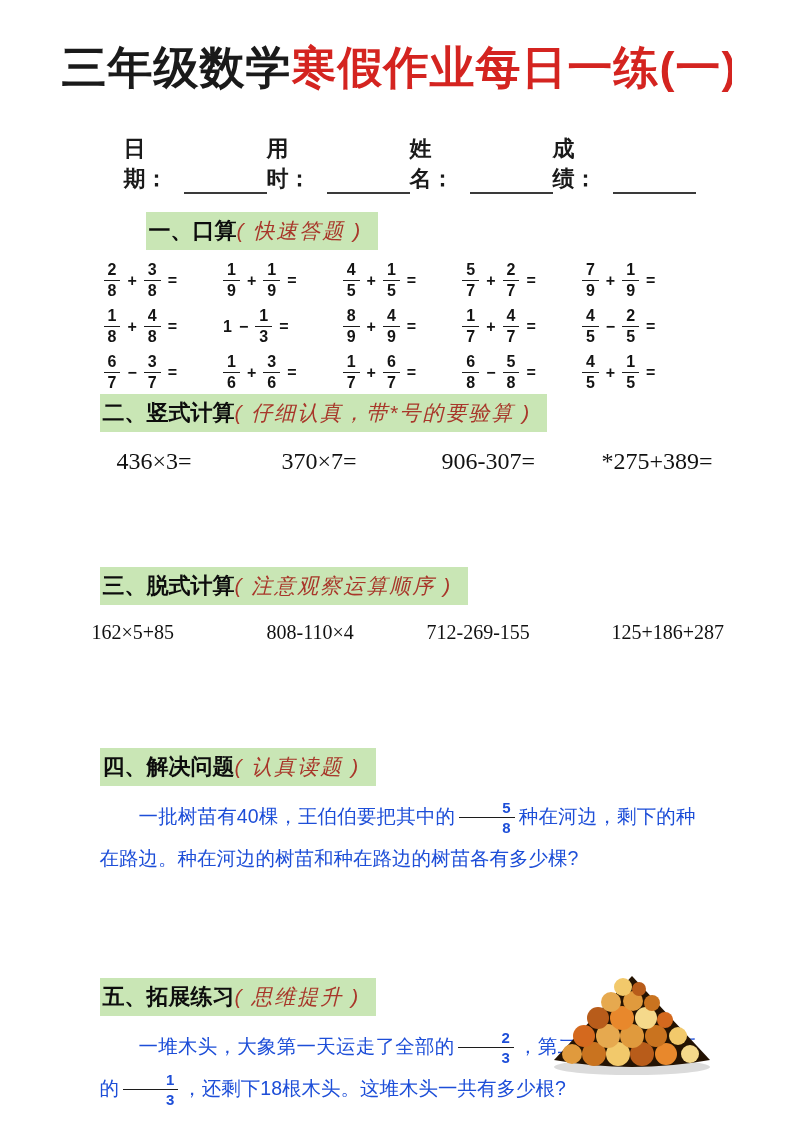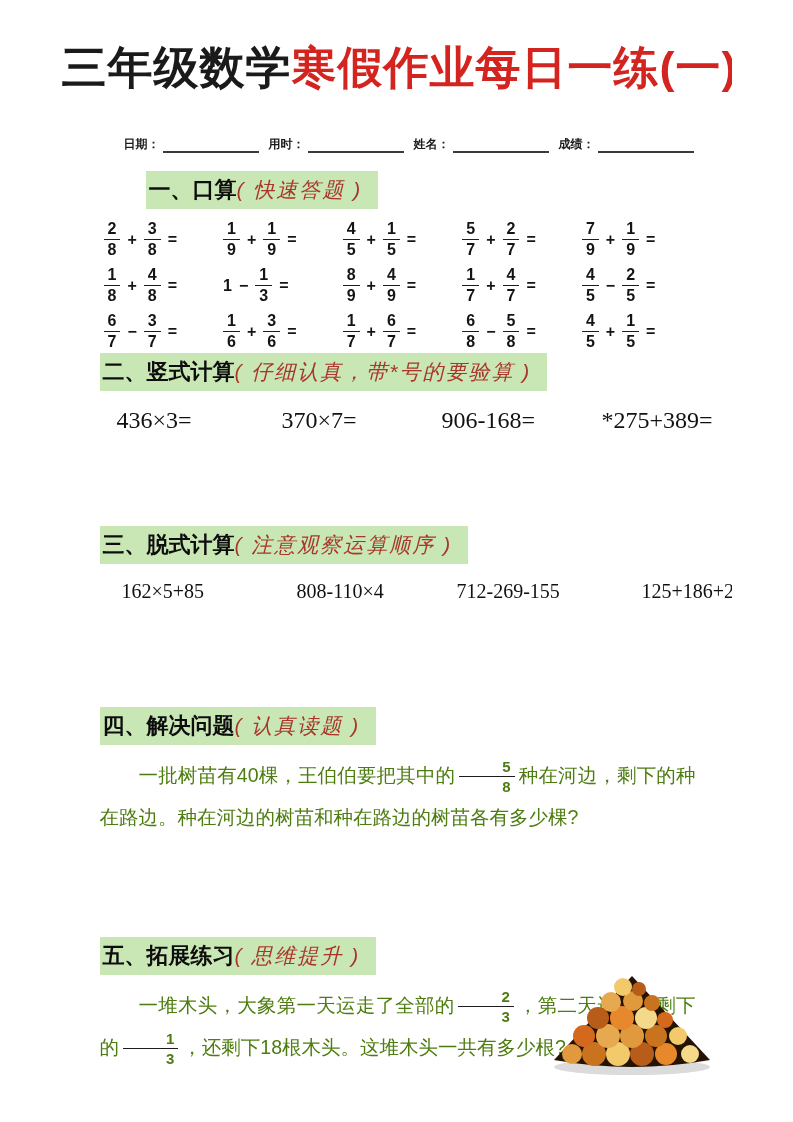--- a/index.html
+++ b/index.html
@@ -6,44 +6,44 @@
   html,body { background:#ffffff; }
   .page {
     width:670px; height:1122px; margin:0 auto; position:relative;
     background:#ffffff; color:#1a1a1a; overflow:hidden;
     font-family:"Liberation Sans","DejaVu Sans",sans-serif;
   }
   
   .title { text-align:center; padding-top:38px; font-size:45px; font-weight:bold; letter-spacing:1px; white-space:nowrap; }
   .title .t-red { color:#d42420; }
   
-  .meta { display:flex; justify-content:space-between; margin:36px 38px 0 62px; font-size:12px; font-weight:bold; }
+  .meta { display:flex; margin:36px 38px 0 62px; font-size:22px; font-weight:bold; }
   .meta .field { display:flex; align-items:flex-end; }
   .meta .blank { display:inline-block; width:96px; height:19px; border-bottom:2px solid #3a3a3a; margin-left:3px; }
   
   .sec { margin-left:38px; }
   .sec-bar { display:inline-block; background:#c9e6b5; padding:4px 16px 4px 3px; white-space:nowrap; }
   .sec-heading { font-size:22px; font-weight:bold; color:#0d0d0d; }
   .sec-note { font-size:21px; color:#a8372a; font-style:italic; letter-spacing:2px; }
   
   .oral { display:grid; grid-template-columns:repeat(5,1fr); margin:12px 30px 0 42px; row-gap:9px; }
   .prob { display:flex; align-items:center; font-size:16px; font-weight:bold; color:#141414; }
   .frac { display:inline-block; text-align:center; line-height:1; }
   .frac .n { display:block; padding:0 4px 2px; border-bottom:1.6px solid #1c1c1c; }
   .frac .d { display:block; padding:2px 4px 0; }
   .whole { display:inline-block; }
   .op { margin:0 7px; }
   .eq { margin-left:7px; }
   
   .vrow { display:grid; grid-template-columns:165px 160px 160px auto; margin:16px 0 0 55px;
           font-family:"Liberation Serif","DejaVu Serif",serif; font-size:24px; color:#111; }
-  .srow { display:grid; grid-template-columns:175px 160px 185px auto; margin:16px 0 0 60px;
+  .srow { display:grid; grid-template-columns:175px 160px 185px auto; margin:16px 0 0 30px;
           font-family:"Liberation Serif","DejaVu Serif",serif; font-size:20px; color:#111; }
   
-  .ptext { margin:10px 36px 0 38px; font-size:19.5px; line-height:2.15; text-indent:2em; color:#4d7c0f; text-align:justify; }
+  .ptext { margin:10px 36px 0 38px; font-size:19.5px; line-height:2.15; text-indent:2em; color:#1d4ed8; text-align:justify; }
   .ptext .frac { font-size:15px; font-weight:bold; vertical-align:middle; margin:0 4px; }
   
   .sp-a { height:92px; }  
   .sp-b { height:104px; } 
   .sp-c { height:98px; }  
   
   #sec1 { margin-top:18px;padding-left:46px; }
   #sec2 { margin-top:3px; }
   
   .logpile { position:absolute; right:12px; bottom:40px; width:176px; height:112px; }
@@ -267,21 +267,21 @@
 
   <div class="sec" id="sec2">
     <span class="sec-bar">
       <span class="sec-heading">二、竖式计算</span><span class="sec-note">( 仔细认真，带*号的要验算 )</span>
     </span>
   </div>
 
   <div class="vrow" id="vertical-row">
       <span>436×3=</span>
       <span>370×7=</span>
-      <span>906-168=</span>
+      <span>906-307=</span>
       <span>*275+389=</span>
     </div>
   <div class="sp-a"></div>
 
   <div class="sec" id="sec3">
     <span class="sec-bar">
       <span class="sec-heading">三、脱式计算</span><span class="sec-note">( 注意观察运算顺序 )</span>
     </span>
   </div>
 

